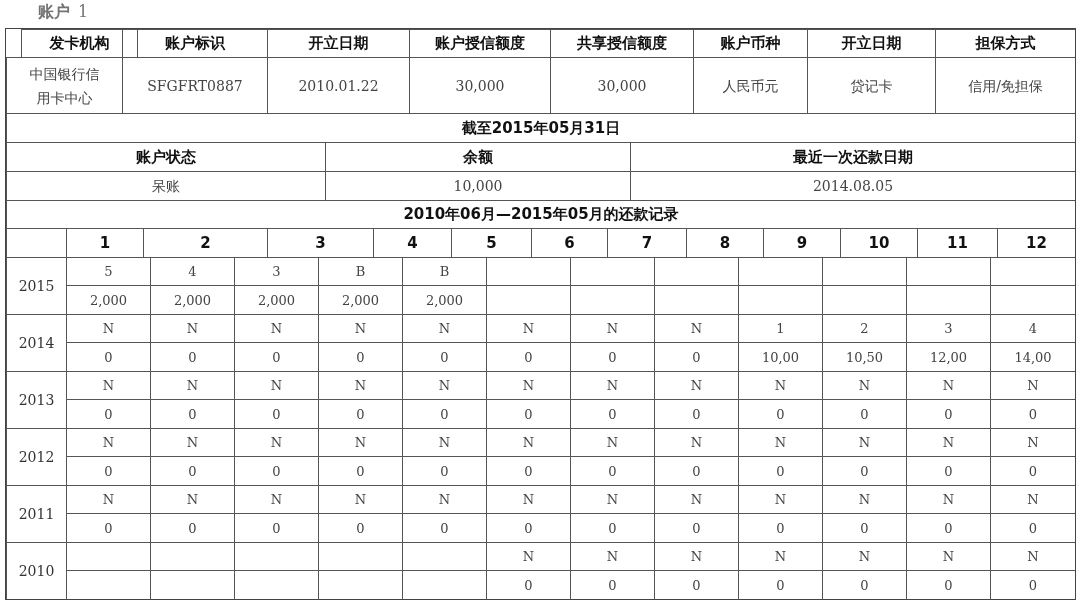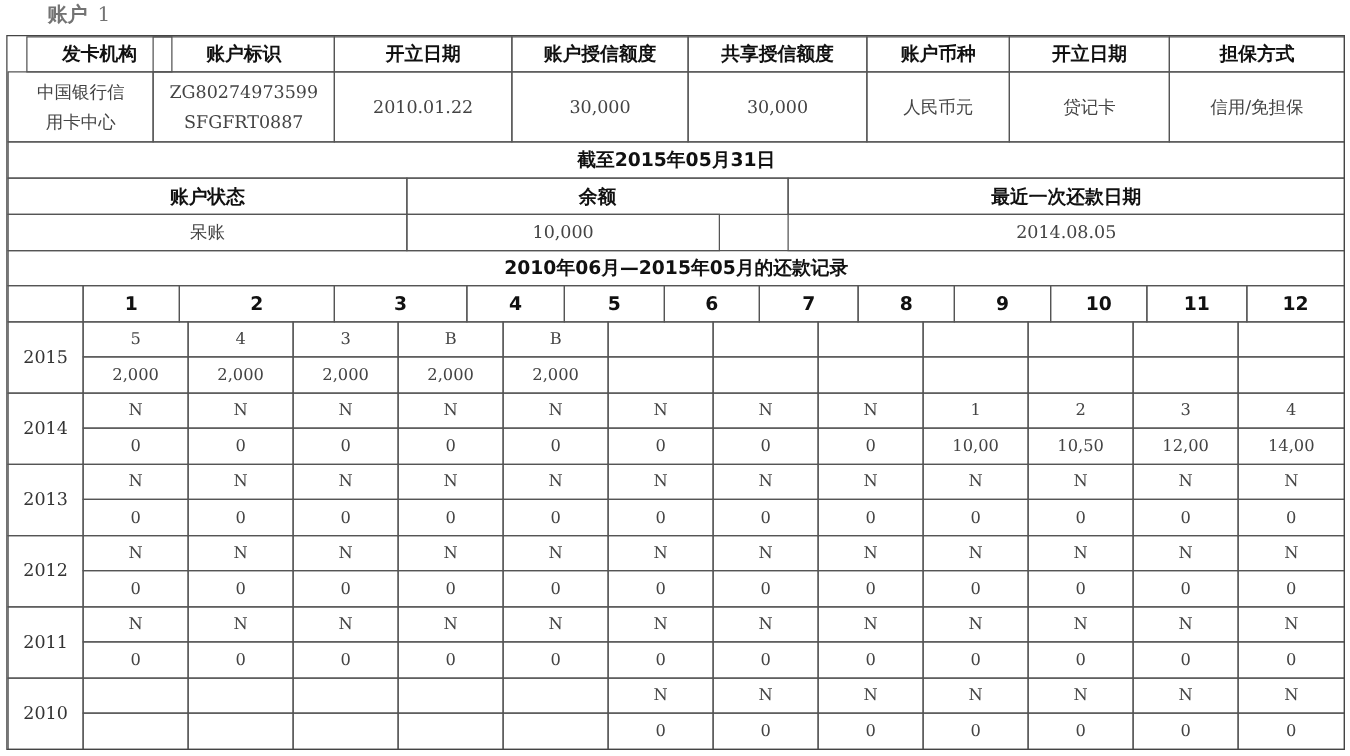--- a/index.html
+++ b/index.html
@@ -29,34 +29,33 @@
     <div class="box hd" style="left: 409px; top: 29px; width: 142px; height: 29px;">账户授信额度</div>
     <div class="box hd" style="left: 550px; top: 29px; width: 144px; height: 29px;">共享授信额度</div>
     <div class="box hd" style="left: 693px; top: 29px; width: 115px; height: 29px;">账户币种</div>
     <div class="box hd" style="left: 807px; top: 29px; width: 129px; height: 29px;">开立日期</div>
     <div class="box hd" style="left: 935px; top: 29px; width: 141px; height: 29px;">担保方式</div>
     <div class="box val" style="left: 6px; top: 57px; width: 117px; height: 57px; flex-direction: column;">
       <span>中国银行信</span>
       <span>用卡中心</span>
     </div>
     <div class="box val" style="left: 122px; top: 57px; width: 146px; height: 57px; flex-direction: column;">
-      <span>ZG80274973599</span>
       <span>SFGFRT0887</span>
     </div>
     <div class="box val" style="left: 267px; top: 57px; width: 143px; height: 57px;">2010.01.22</div>
     <div class="box val" style="left: 409px; top: 57px; width: 142px; height: 57px;">30,000</div>
     <div class="box val" style="left: 550px; top: 57px; width: 144px; height: 57px;">30,000</div>
     <div class="box val" style="left: 693px; top: 57px; width: 115px; height: 57px;">人民币元</div>
     <div class="box val" style="left: 807px; top: 57px; width: 129px; height: 57px;">贷记卡</div>
     <div class="box val" style="left: 935px; top: 57px; width: 141px; height: 57px;">信用/免担保</div>
     <div class="box hd" style="left: 6px; top: 113px; width: 1070px; height: 30px;">截至2015年05月31日</div>
     <div class="box hd" style="left: 6px; top: 142px; width: 320px; height: 30px;">账户状态</div>
     <div class="box val" style="left: 6px; top: 171px; width: 320px; height: 30px;">呆账</div>
     <div class="box hd" style="left: 325px; top: 142px; width: 306px; height: 30px;">余额</div>
-    <div class="box val" style="left: 325px; top: 171px; width: 251px; height: 30px;">10,000</div>
+    <div class="box val" style="left: 325px; top: 171px; width: 306px; height: 30px;">10,000</div>
     <div class="box hd" style="left: 630px; top: 142px; width: 446px; height: 30px; text-align: right;">最近一次还款日期</div>
     <div class="box val" style="left: 630px; top: 171px; width: 446px; height: 30px;">2014.08.05</div>
     <div class="box hd" style="left: 6px; top: 200px; width: 1070px; height: 29px;">2010年06月—2015年05月的还款记录</div>
     <div class="box hd" style="left: 6px; top: 228px; width: 61px; height: 30px;"></div>
     <div class="box hd" style="left: 66px; top: 228px; width: 78px; height: 30px;">1</div>
     <div class="box hd" style="left: 143px; top: 228px; width: 125px; height: 30px;">2</div>
     <div class="box hd" style="left: 267px; top: 228px; width: 107px; height: 30px;">3</div>
     <div class="box hd" style="left: 373px; top: 228px; width: 79px; height: 30px;">4</div>
     <div class="box hd" style="left: 451px; top: 228px; width: 81px; height: 30px;">5</div>
     <div class="box hd" style="left: 531px; top: 228px; width: 77px; height: 30px;">6</div>

